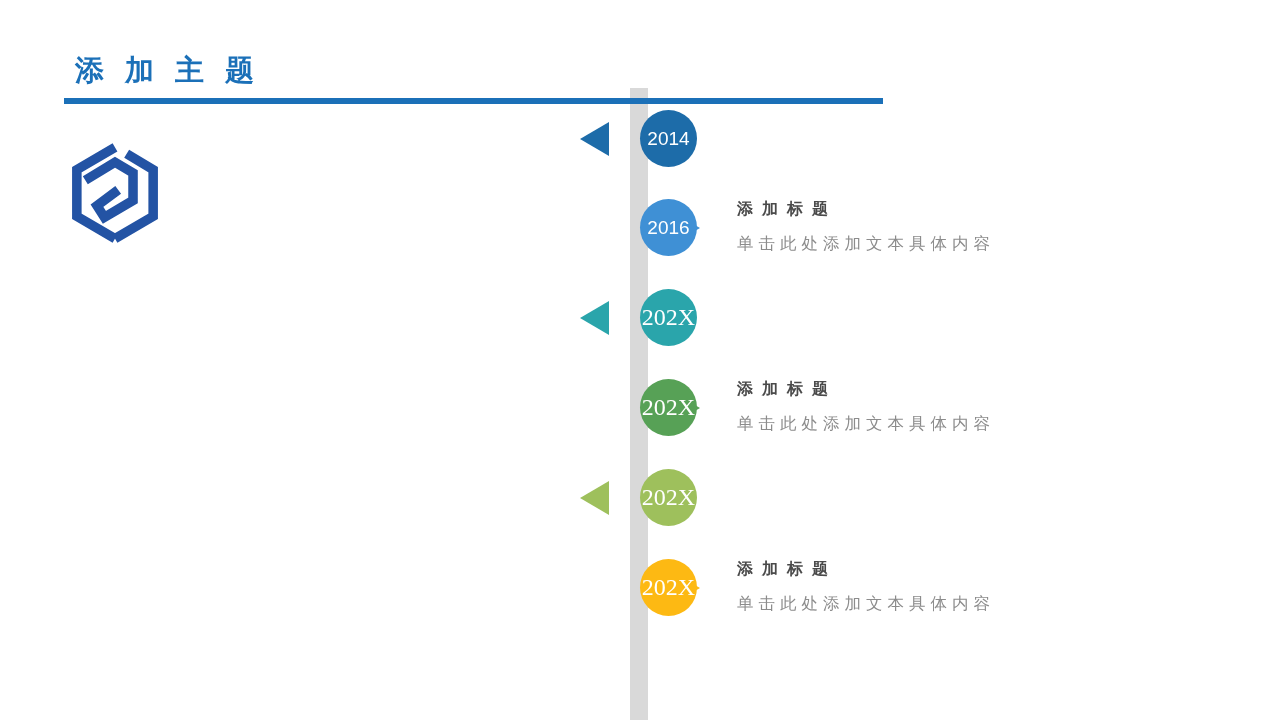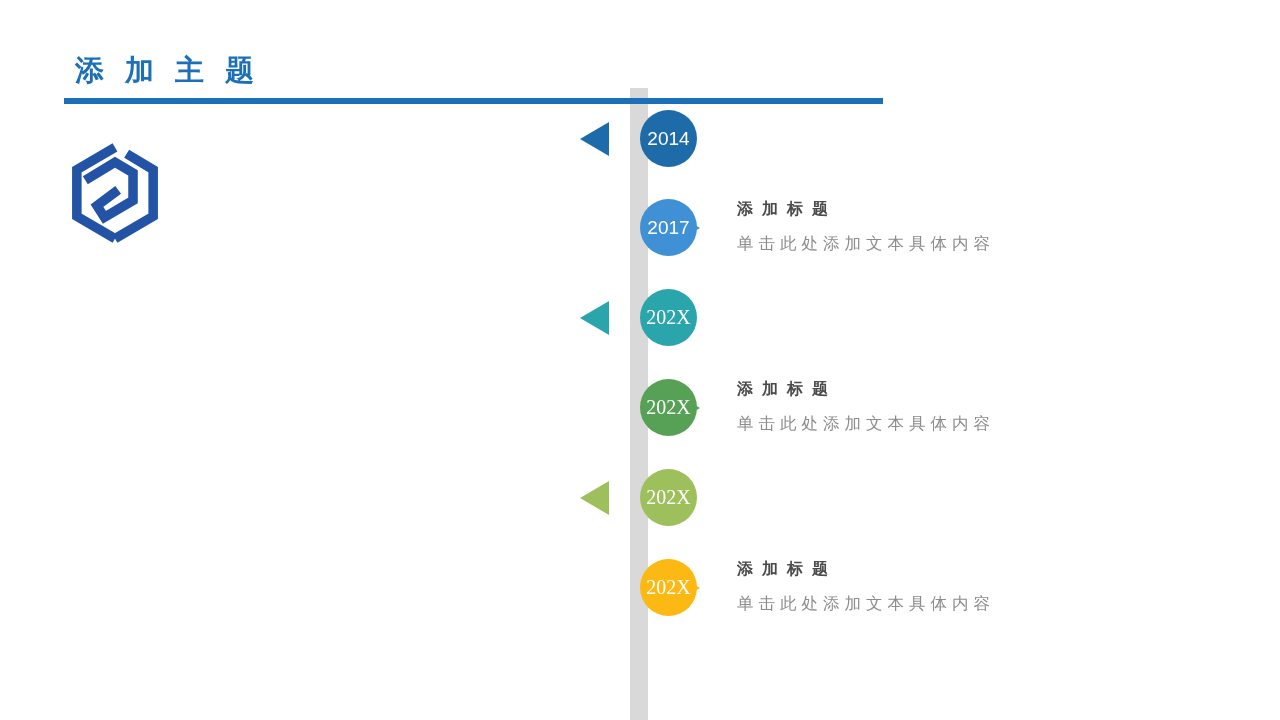--- a/index.html
+++ b/index.html
@@ -61,21 +61,21 @@
     justify-content: center;
     color: #ffffff;
     margin-left: 29px;
   }
   .circle.sans span {
     font-family: "Liberation Sans", "DejaVu Sans", sans-serif;
     font-size: 19px;
   }
   .circle.serif span {
     font-family: "Liberation Serif", "DejaVu Serif", serif;
-    font-size: 20px;
+    font-size: 24px;
   }
   .tri {
     position: absolute;
     top: 12px;
     width: 0; height: 0;
     border-top: 17px solid transparent;
     border-bottom: 17px solid transparent;
   }
   .tri.left  { left: 580px; border-right-width: 29px; border-right-style: solid; }
   .tri.right { left: 671px; border-left-width: 29px;  border-left-style: solid; }
@@ -121,21 +121,21 @@
       <div class="milestone" style="top: 110px;">
       <div class="tri left" style="border-right-color: rgb(29, 108, 169);"></div>
       <div class="circle sans" style="background: rgb(29, 108, 169);">
         <span>2014</span>
       </div>
 
     </div>
       <div class="milestone" style="top: 199px;">
       <div class="tri right" style="border-left-color: rgb(63, 144, 213);"></div>
       <div class="circle sans" style="background: rgb(63, 144, 213);">
-        <span>2017</span>
+        <span>2016</span>
       </div>
       <div class="textblock">
         <div class="t-title" style="color: rgb(74, 74, 74);">添加标题</div>
         <div class="t-desc" style="color: rgb(140, 140, 140);">单击此处添加文本具体内容</div>
       </div>
     </div>
       <div class="milestone" style="top: 289px;">
       <div class="tri left" style="border-right-color: rgb(42, 165, 171);"></div>
       <div class="circle serif" style="background: rgb(42, 165, 171);">
         <span>202X</span>

